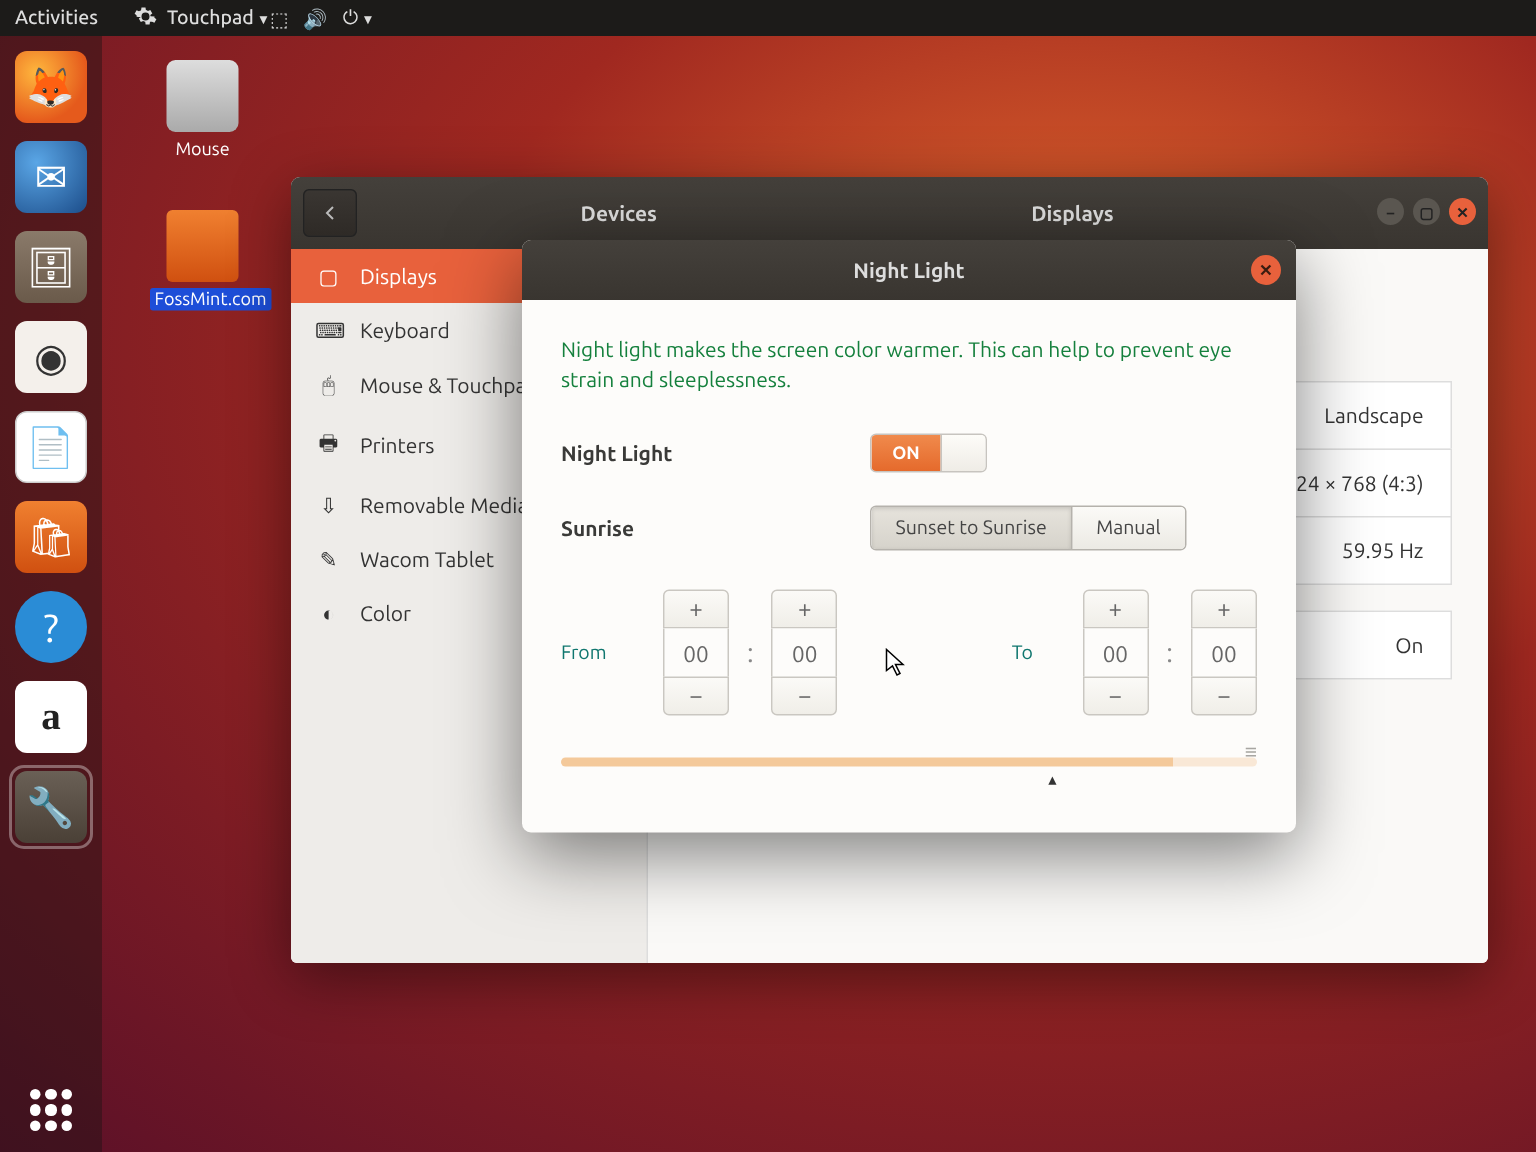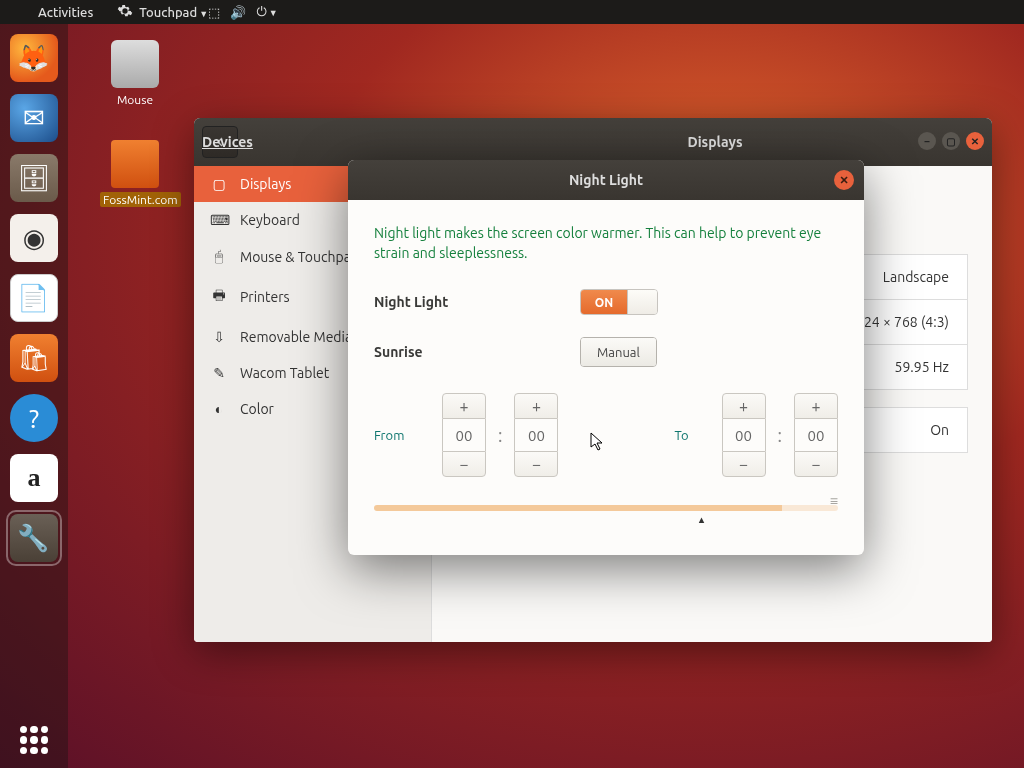--- a/index.html
+++ b/index.html
@@ -8,21 +8,21 @@
 body {
   background: #8a1e1e;
   background: radial-gradient(ellipse at 70% 30%, #e56a2c 0%, #a02820 40%, #5a1028 100%);
   position: relative;
 }
 
 
 .topbar {
   position: absolute; top: 0; left: 0; right: 0; height: 24px;
   background: #1c1b19; color: #ddd; display: flex; align-items: center;
-  font-size: 13px; font-weight: 500; z-index: 10; padding-left: 28px;
+  font-size: 13px; font-weight: 500; z-index: 10;
 }
 .topbar .left { display: flex; align-items: center; gap: 6px; padding-left: 10px; }
 .topbar .center { flex: 1; text-align: center; font-weight: 600; }
 .topbar .right { display: flex; align-items: center; gap: 10px; padding-right: 12px; }
 .caret { font-size: 9px; margin-left: 2px; }
 
 
 .dock {
   position: absolute; top: 24px; left: 0; width: 68px; bottom: 0;
   background: rgba(30,20,20,0.45);
@@ -53,39 +53,39 @@
   gap: 3px;
 }
 .dock .apps-grid span { background: #fff; border-radius: 50%; }
 
 
 .desktop-icon { position: absolute; width: 70px; text-align: center; color: #fff; font-size: 12px; }
 .desktop-icon .ico { width: 48px; height: 48px; margin: 0 auto 4px; border-radius: 4px; }
 .desktop-icon .ico.trash { background: linear-gradient(#ddd, #aaa); border-radius: 6px; }
 .desktop-icon .ico.folder { background: linear-gradient(#f08030, #d05010); border-radius: 4px; }
 .desktop-icon .lbl { display: inline-block; padding: 1px 3px; border-radius: 2px; }
-.desktop-icon.selected .lbl { background: #a16207; }
+.desktop-icon.selected .lbl { background: #1d4ed8; }
 
 
 .settings-window {
   position: absolute; left: 194px; top: 118px; width: 798px; height: 524px;
   background: #f6f4f2; border-radius: 6px 6px 4px 4px; box-shadow: 0 10px 40px rgba(0,0,0,0.45);
   overflow: hidden;
 }
 .settings-window .header {
   height: 48px; background: linear-gradient(#44403b, #393530);
   display: flex; align-items: center; color: #ddd; font-size: 14px; font-weight: 600;
   position: relative;
 }
 .settings-window .header .back {
   width: 36px; height: 32px; margin-left: 8px; border-radius: 4px;
   background: linear-gradient(#3a3632,#2e2a26); border: 1px solid #222;
   display: flex; align-items: center; justify-content: center; color: #bbb;
 }
-.settings-window .header .title-left { width: 236px; text-align: left; margin-left: -36px; pointer-events: none; text-decoration: underline; }
+.settings-window .header .title-left { width: 236px; text-align: right; margin-left: -36px; pointer-events: none; }
 .settings-window .header .title-main { flex: 1; text-align: center; }
 .settings-window .header .winbtns { position: absolute; right: 8px; top: 14px; display: flex; gap: 6px; }
 .winbtns .wb { width: 18px; height: 18px; border-radius: 50%; background: #5a5650; display:flex; align-items:center; justify-content:center; font-size:10px; color:#222; }
 .winbtns .wb.close { background: #e8613c; }
 
 .settings-body { display: flex; height: calc(100% - 48px); }
 .sidebar { width: 238px; background: #eeece9; border-right: 1px solid #ddd; }
 .sidebar .item {
   display: flex; align-items: center; gap: 12px; padding: 10px 16px; font-size: 14px; color: #333;
 }
@@ -304,20 +304,21 @@
       <div class="rlabel">Night Light</div>
       <div class="switch">
         <div class="on">ON</div>
         <div class="knob"></div>
       </div>
     </div>
 
     <div class="row">
       <div class="rlabel">Sunrise</div>
       <div class="segmented">
+        <div class="seg active">Sunset to Sunrise</div>
         <div class="seg">Manual</div>
       </div>
     </div>
 
     <div class="row" style="align-items:flex-start; gap:40px; margin-bottom:6px;">
 
       <div class="time-group">
         <div class="tglabel">From</div>
         <div class="spinner">
           <div class="sbtn top">+</div>

